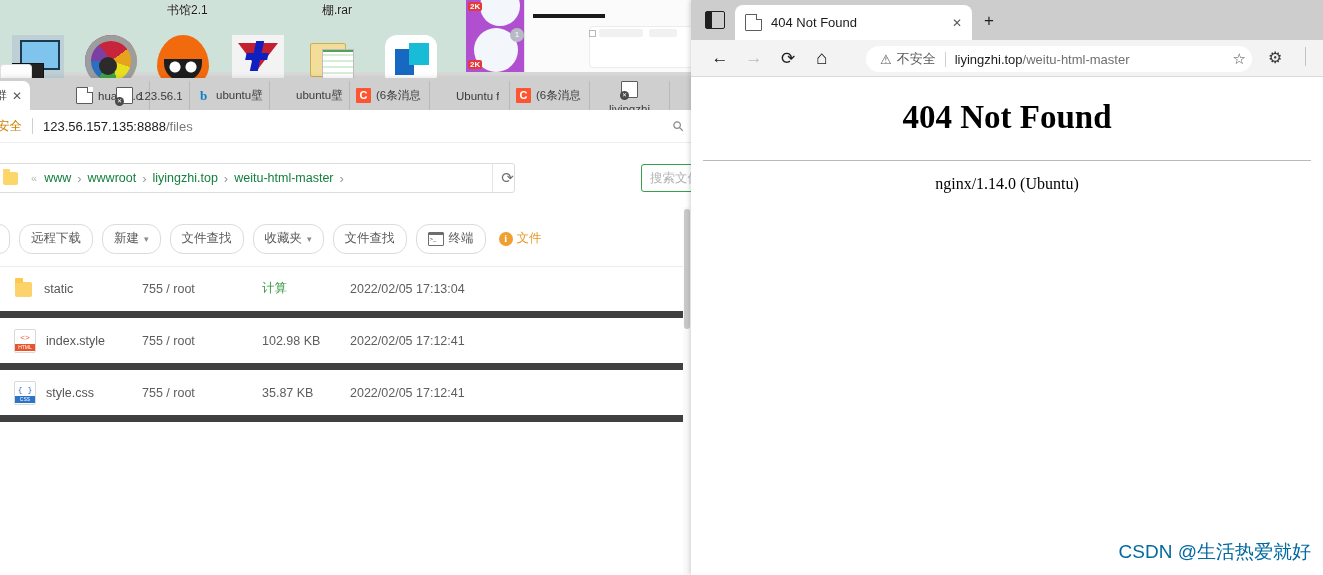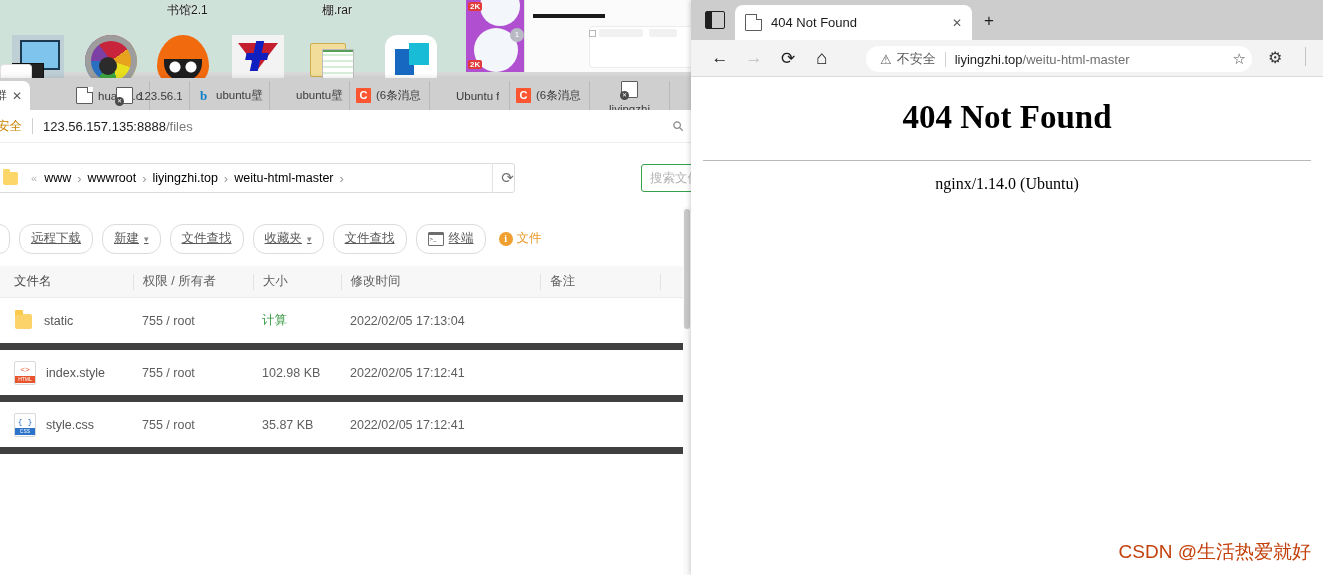--- a/index.html
+++ b/index.html
@@ -213,40 +213,40 @@
   }
   .folder-mini::before {
     content:""; position:absolute; inset:0; background:#fcd668; border-radius:1px 2px 2px 2px;
   }
   .folder-mini::after {
     content:""; position:absolute; left:0; top:-3px; width:7px; height:3px;
     background:#fcd668; border-radius:1px 1px 0 0;
   }
   .bc-sep { color:#b5b5b5; margin:0 7px; font-size:11px; }
   .bc-chev { color:#9a9a9a; margin:0 6px; font-size:13px; }
-  .bc-item { color:#000000; }
+  .bc-item { color:#15803d; }
   #bt-refresh {
     position:absolute; left:492px; top:20px; width:30px; height:30px;
     box-sizing:border-box; display:flex; align-items:center; justify-content:center;
     color:#707070; font-size:15px; border-left:1px solid #e4e4e4;
   }
   #bt-search {
     position:absolute; left:641px; top:21px; width:120px; height:28px;
     border:1px solid #36a04a; border-radius:3px; box-sizing:border-box;
     display:flex; align-items:center; padding-left:8px;
     font-size:12.5px; color:#b3b3b3; background:#fff;
   }
   #bt-toolbar {
     position:absolute; left:0; top:68px; width:691px; height:55px;
     border-bottom:1px solid #ececec; display:flex; align-items:center;
   }
   .bt-btn {
     height:30px; border:1px solid #dcdcdc; border-radius:13px; background:#fff;
     display:flex; align-items:center; gap:5px; padding:0 11px; box-sizing:border-box;
-    font-size:12.5px; color:#5a5a5a; margin-right:9px; white-space:nowrap;text-decoration:underline;
+    font-size:12.5px; color:#5a5a5a; margin-right:9px; white-space:nowrap;
   }
   .bt-btn .caret { font-size:9px; color:#8a8a8a; }
   .term-ico {
     width:14px; height:12px; border:1.4px solid #6d6d6d; border-radius:1px;
     position:relative; flex:0 0 14px;
   }
   .term-ico::before {
     content:""; position:absolute; left:0; top:0; right:0; height:2.5px; background:#6d6d6d;
   }
   .term-ico::after {
@@ -391,21 +391,21 @@
   #err-title {
     margin:22px 0 0 0; text-align:center; font-size:33px; font-weight:bold;
     color:#000; font-family:"Liberation Serif", serif;
   }
   #err-hr { margin:24px 12px 0 12px; border:none; border-top:1px solid #b9b9b9; }
   #err-sub {
     margin:14px 0 0 0; text-align:center; font-size:16px; color:#000;
     font-family:"Liberation Serif", serif;
   }
   #watermark {
-    position:absolute; right:12px; bottom:10px; font-size:19px; color:#c2410c;
+    position:absolute; right:12px; bottom:10px; font-size:19px; color:#0369a1;
     font-family:"Liberation Sans", sans-serif; white-space:nowrap;
   }
 </style>
 </head>
 <body>
 
 <div id="desktop">
   <div class="desk-label" style="left:167px;top:2px;">书馆2.1</div>
   <div class="desk-label" style="left:322px;top:2px;">棚.rar</div>
 
@@ -528,30 +528,20 @@
         <span class="term-ico"></span>
         <span>终端</span>
       </div>
       <div id="bt-notice">
         <span class="info-ico">i</span>
         <span>文件</span>
       </div>
     </div>
 
     <div id="bt-table">
-      <div id="bt-thead">
-        <div class="bt-row">
-          <div class="c-name">文件名</div>
-          <div class="c-perm">权限 / 所有者</div>
-          <div class="c-size">大小</div>
-          <div class="c-time">修改时间</div>
-          <div class="c-note">备注</div>
-          <div class="c-tail"></div>
-        </div>
-      </div>
 
       <div class="bt-row">
         <div class="c-name">
           <span class="ficon folder"></span>
           <span class="fname">static</span>
         </div>
         <div class="c-perm">755 / root</div>
         <div class="c-size"><span class="size-calc">计算</span></div>
         <div class="c-time">2022/02/05 17:13:04</div>
         <div class="c-note"></div>

